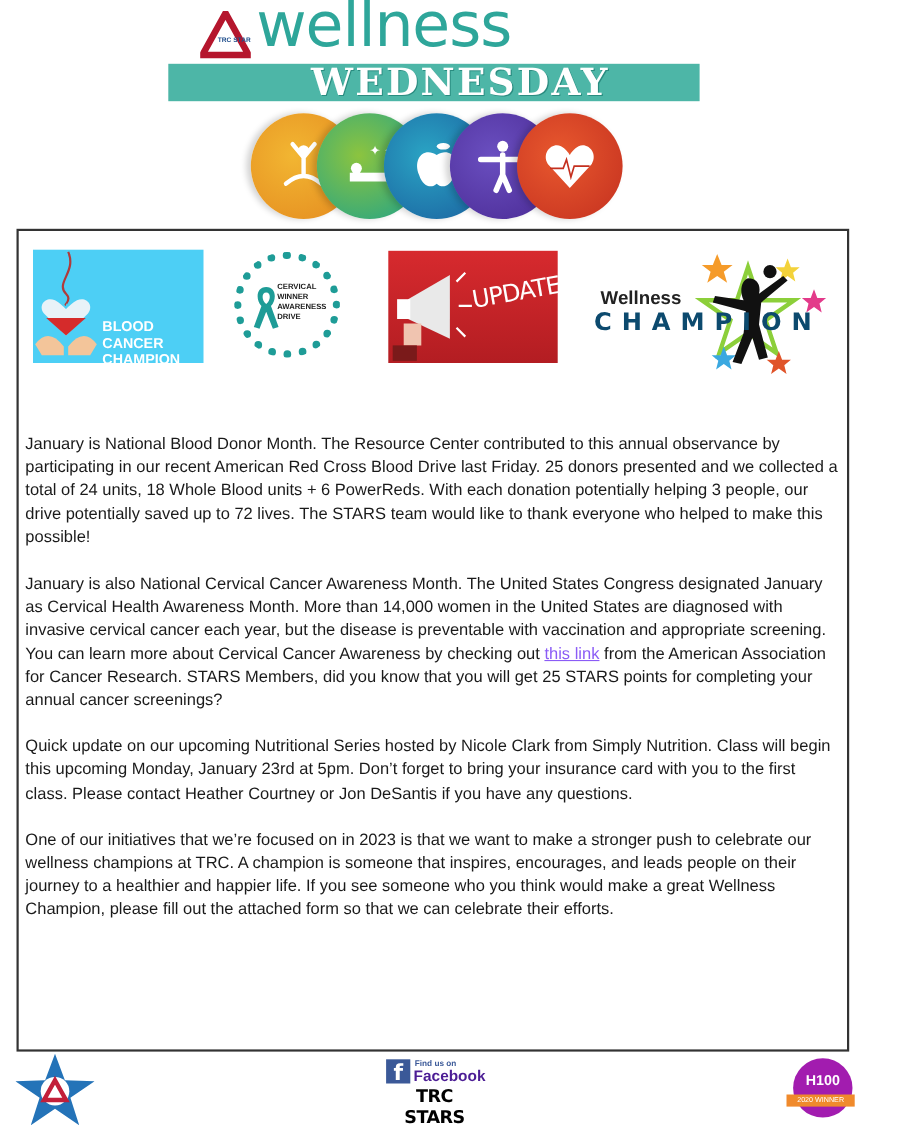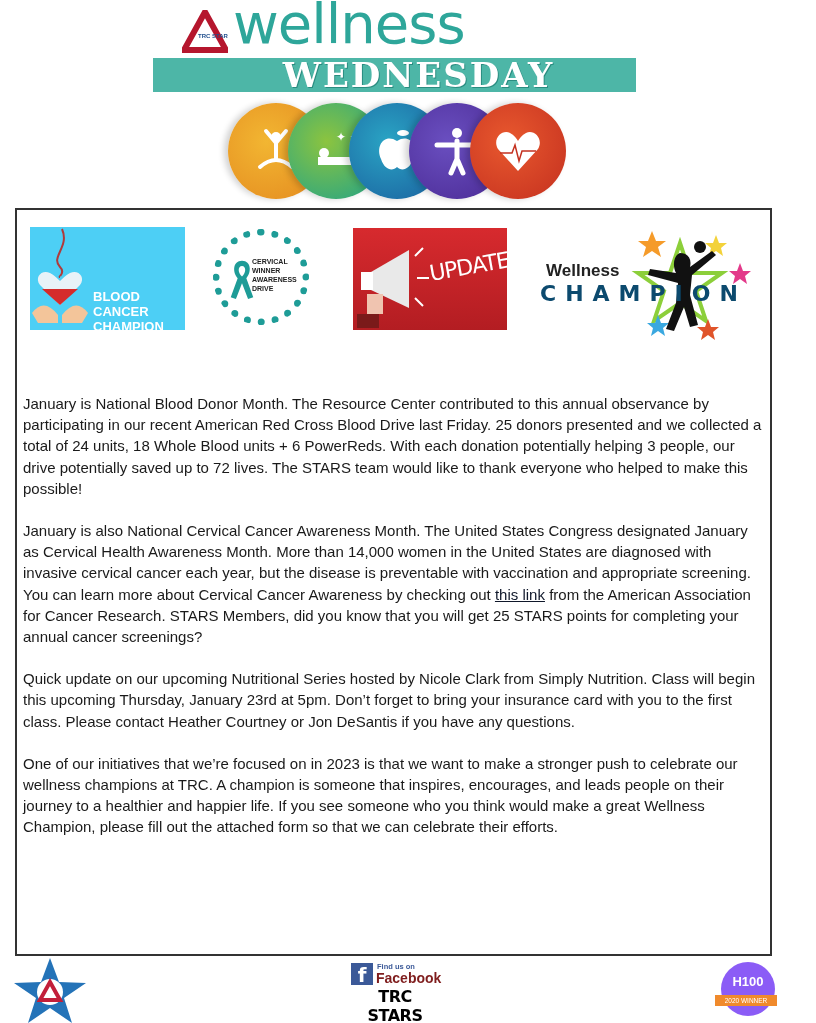--- a/index.html
+++ b/index.html
@@ -26,30 +26,30 @@
   .img-cervical .txt { position: absolute; left: 43px; top: 30px; font-size: 7px; font-weight: bold; line-height: 9px; color: #222; font-family: Liberation Sans, sans-serif; }
   .img-update { position: absolute; left: 336px; top: 18px; width: 154px; height: 102px; background: linear-gradient(180deg,#d72a2e,#b31d22); }
   .img-update .txt { position: absolute; left: 76px; top: 26px; color: #fff; font-size: 22px; font-family: "DejaVu Sans", sans-serif; transform: rotate(-10deg); letter-spacing: -1px; }
   .img-champ { position: absolute; left: 523px; top: 13px; width: 215px; height: 118px; }
   .img-champ .w { position: absolute; left: 6px; top: 38px; font-weight: bold; font-size: 17px; color: #222; }
   .img-champ .c { position: absolute; left: 0; top: 58px; font-weight: bold; font-size: 22px; color: #0c4a6e; letter-spacing: 9px; font-family: "DejaVu Sans", sans-serif; }
 
   .body-text { position: absolute; left: 6px; top: 183px; width: 740px; font-size: 15px; line-height: 21.2px; color: #1a1a1a; }
   .body-text p { margin: 0 0 21px 0; }
   .body-text b { font-weight: normal; }
-  .body-text a { color: #0f172a; text-decoration: underline; }
+  .body-text a { color: #8b5cf6; text-decoration: underline; }
 
   
   .foot-star { position: absolute; left: 14px; top: 958px; width: 72px; height: 65px; }
   .fb-block { position: absolute; left: 349px; top: 962px; width: 92px; height: 44px; text-align: center; }
   .fb-sq { position: absolute; left: 2px; top: 1px; width: 22px; height: 22px; background: #3b5998; color: #fff; font-weight: bold; font-size: 20px; line-height: 24px; text-align: center; font-family: "DejaVu Sans", sans-serif; }
   .fb-find { position: absolute; left: 28px; top: 0; font-size: 7.5px; color: #3b5998; font-weight: bold; }
-  .fb-word { position: absolute; left: 27px; top: 8px; font-size: 14px; color: #7f1d1d; font-weight: bold; }
+  .fb-word { position: absolute; left: 27px; top: 8px; font-size: 14px; color: #4c1d95; font-weight: bold; }
   .fb-trc { position: absolute; left: 0; top: 25px; width: 92px; font-size: 16px; font-weight: bold; color: #000; letter-spacing: -0.5px; font-family: "DejaVu Sans", sans-serif; }
-  .h100 { position: absolute; left: 721px; top: 962px; width: 54px; height: 54px; border-radius: 50%; background: #8b5cf6; }
+  .h100 { position: absolute; left: 721px; top: 962px; width: 54px; height: 54px; border-radius: 50%; background: #a21caf; }
   .h100 .t { position: absolute; left: 0; right: 0; top: 12px; text-align: center; color: #fff; font-weight: bold; font-size: 13px; }
   .h100 .ribbon { position: absolute; left: -6px; top: 33px; width: 62px; height: 11px; background: #f08a2c; color: #fff; font-size: 6.5px; line-height: 11px; text-align: center; }
 </style>
 </head>
 <body>
 
 <div class="logo-mark">
   <svg viewBox="0 0 46 44" width="46" height="44">
     <polygon points="23,2 44,40 2,40" fill="none" stroke="#b5162d" stroke-width="6"></polygon>
     <polygon points="23,12 35,34 11,34" fill="#ffffff"></polygon>
@@ -148,21 +148,21 @@
         <circle cx="160" cy="24" r="6" fill="#111"></circle>
       </svg>
       <div class="w">Wellness</div>
       <div class="c">CHAMPION</div>
     </div>
   </div>
 
   <div class="body-text">
     <p>January is National Blood Donor Month. The Resource Center contributed to this annual observance by participating in our recent American Red Cross Blood Drive last Friday. 25 donors presented and we collected a total of 24 units, 18 Whole Blood units + 6 PowerReds. With each donation potentially helping 3 people, our drive potentially saved up to 72 lives. The STARS team would like to thank everyone who helped to make this possible!</p>
     <p><span>January is also National Cervical Cancer Awareness Month. The United States Congress designated January as </span><b>Cervical Health Awareness Month</b><span>. More than 14,000 women in the United States are diagnosed with invasive cervical cancer each year, but the disease is preventable with vaccination and appropriate screening. You can learn more about Cervical Cancer Awareness by checking out </span><a href="#">this link</a><span> from the American Association for Cancer Research. STARS Members, did you know that you will get 25 STARS points for completing your annual cancer screenings?</span></p>
-    <p>Quick update on our upcoming Nutritional Series hosted by Nicole Clark from Simply Nutrition. Class will begin this upcoming Thursday, January 23rd at 5pm. Don’t forget to bring your insurance card with you to the first class. Please contact Heather Courtney or Jon DeSantis if you have any questions.</p>
+    <p>Quick update on our upcoming Nutritional Series hosted by Nicole Clark from Simply Nutrition. Class will begin this upcoming Monday, January 23rd at 5pm. Don’t forget to bring your insurance card with you to the first class. Please contact Heather Courtney or Jon DeSantis if you have any questions.</p>
     <p>One of our initiatives that we’re focused on in 2023 is that we want to make a stronger push to celebrate our wellness champions at TRC. A champion is someone that inspires, encourages, and leads people on their journey to a healthier and happier life. If you see someone who you think would make a great Wellness Champion, please fill out the attached form so that we can celebrate their efforts.</p>
   </div>
 </div>
 
 <div class="foot-star">
   <svg viewBox="0 0 72 65" width="72" height="65">
     <polygon points="36,0 45,24 72,25 50,40 58,65 36,50 14,65 22,40 0,25 27,24" fill="#2473b8"></polygon>
     <circle cx="36" cy="34" r="13" fill="#fff"></circle>
     <polygon points="36,24 46,42 26,42" fill="none" stroke="#c21f3a" stroke-width="4"></polygon>
   </svg>

